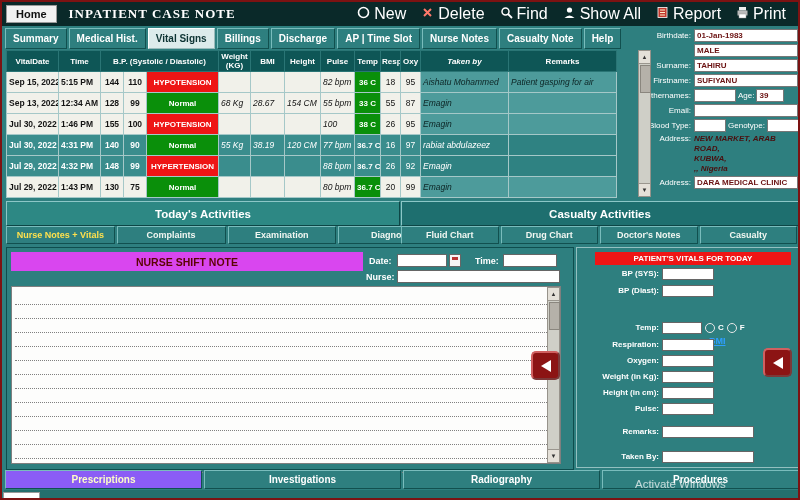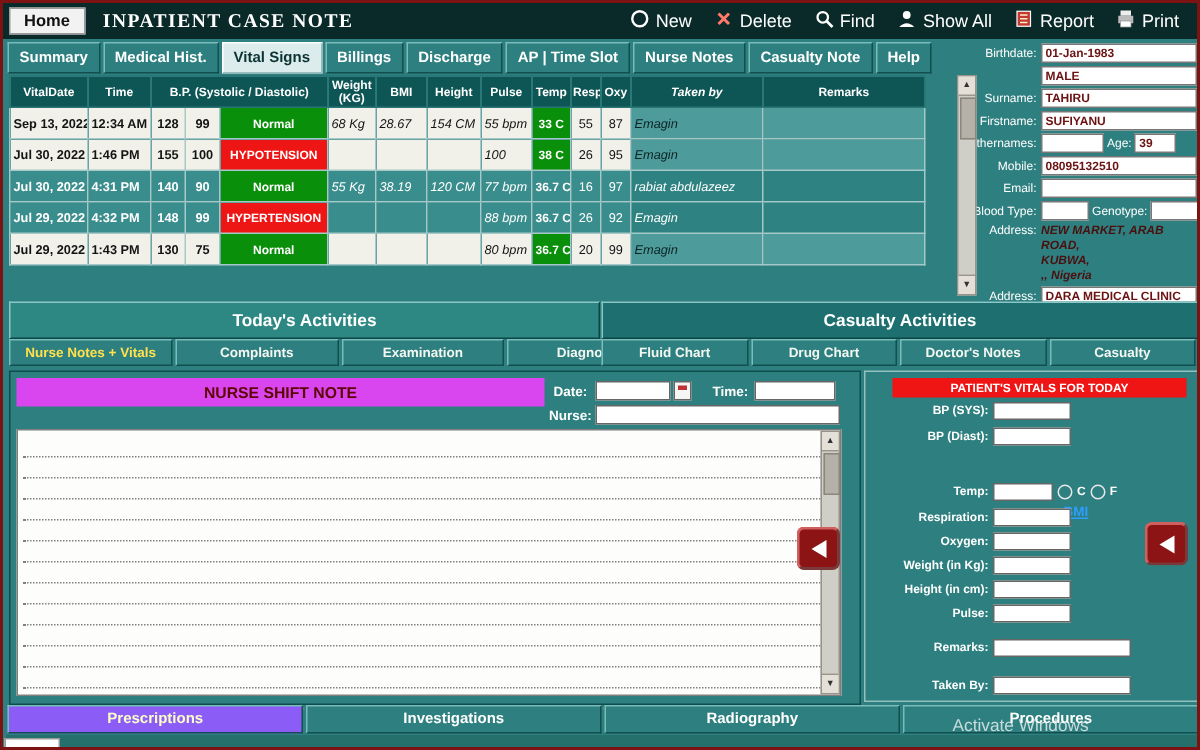--- a/index.html
+++ b/index.html
@@ -8,21 +8,21 @@
           border:2px solid #7c1212;box-sizing:border-box;}
 
   
   .titlebar{position:absolute;left:0;top:0;width:796px;height:24px;background:#0a2929;
             display:flex;align-items:center;}
   .home-btn{margin-left:4px;background:#f2f2f2;color:#111;font-size:11px;font-weight:bold;
             padding:2px 9px;border:1px solid #9a9a9a;cursor:pointer;}
   .win-title{color:#fff;font-family:"Liberation Serif",serif;font-weight:bold;font-size:13px;
              letter-spacing:1px;margin-left:12px;}
   .actions{margin-left:auto;display:flex;align-items:center;gap:15px;padding-right:12px;}
-  .action{display:flex;align-items:center;gap:4px;color:#fff;font-size:12px;cursor:pointer;justify-content:center;}
+  .action{display:flex;align-items:center;gap:4px;color:#fff;font-size:16px;cursor:pointer;justify-content:center;}
 
   
   .tabstrip{position:absolute;left:3px;top:26px;width:632px;height:21px;display:flex;gap:2px;}
   .mtab{background:#2e7f7f;border:1px solid;border-color:#79bcbc #11504f #11504f #79bcbc;
         color:#fff;font-size:10px;font-weight:bold;padding:4px 7px 0;white-space:nowrap;cursor:pointer;}
   .mtab.active{background:#dcebeb;color:#0c3333;border-color:#fff #9bb #9bb #fff;}
 
   
   .ppanel{position:absolute;left:635px;top:27px;width:162px;}
   .prow{display:flex;align-items:center;margin-bottom:2px;}
@@ -196,24 +196,20 @@
     </div>
     <div class="prow">
       <span class="plabel">Firstname:</span>
       <span class="pval w98">SUFIYANU</span>
     </div>
     <div class="prow">
       <span class="plabel">Othernames:</span>
       <span class="pval w44"></span>
       <span class="inl">Age:</span>
       <span class="pval w24">39</span>
-    </div>
-    <div class="prow">
-      <span class="plabel">Mobile:</span>
-      <span class="pval w98">08095132510</span>
     </div>
     <div class="prow">
       <span class="plabel">Email:</span>
       <span class="pval w98"></span>
     </div>
     <div class="prow">
       <span class="plabel">Blood Type:</span>
       <span class="pval w30"></span>
       <span class="inl">Genotype:</span>
       <span class="pval w30"></span>
@@ -259,20 +255,36 @@
           <th>Pulse</th>
           <th>Temp</th>
           <th>Resp.</th>
           <th>Oxy</th>
           <th class="it">Taken by</th>
           <th>Remarks</th>
         </tr>
       </thead>
       <tbody id="vrows">
           <tr>
+            <td class="b">Sep 15, 2022</td>
+            <td class="b">5:15 PM</td>
+            <td class="b ctr">144</td>
+            <td class="b ctr">110</td>
+            <td class="status red">HYPOTENSION</td>
+            <td class="i"></td>
+            <td class="i"></td>
+            <td class="i"></td>
+            <td class="i">82 bpm</td>
+            <td class="temp">36 C</td>
+            <td class="ctr">18</td>
+            <td class="ctr">95</td>
+            <td class="i tk">Aishatu Mohammed</td>
+            <td class="i tk">Patient gasping for air</td>
+          </tr>
+          <tr>
             <td class="b">Sep 13, 2022</td>
             <td class="b">12:34 AM</td>
             <td class="b ctr">128</td>
             <td class="b ctr">99</td>
             <td class="status green">Normal</td>
             <td class="i">68 Kg</td>
             <td class="i">28.67</td>
             <td class="i">154 CM</td>
             <td class="i">55 bpm</td>
             <td class="temp">33 C</td>

